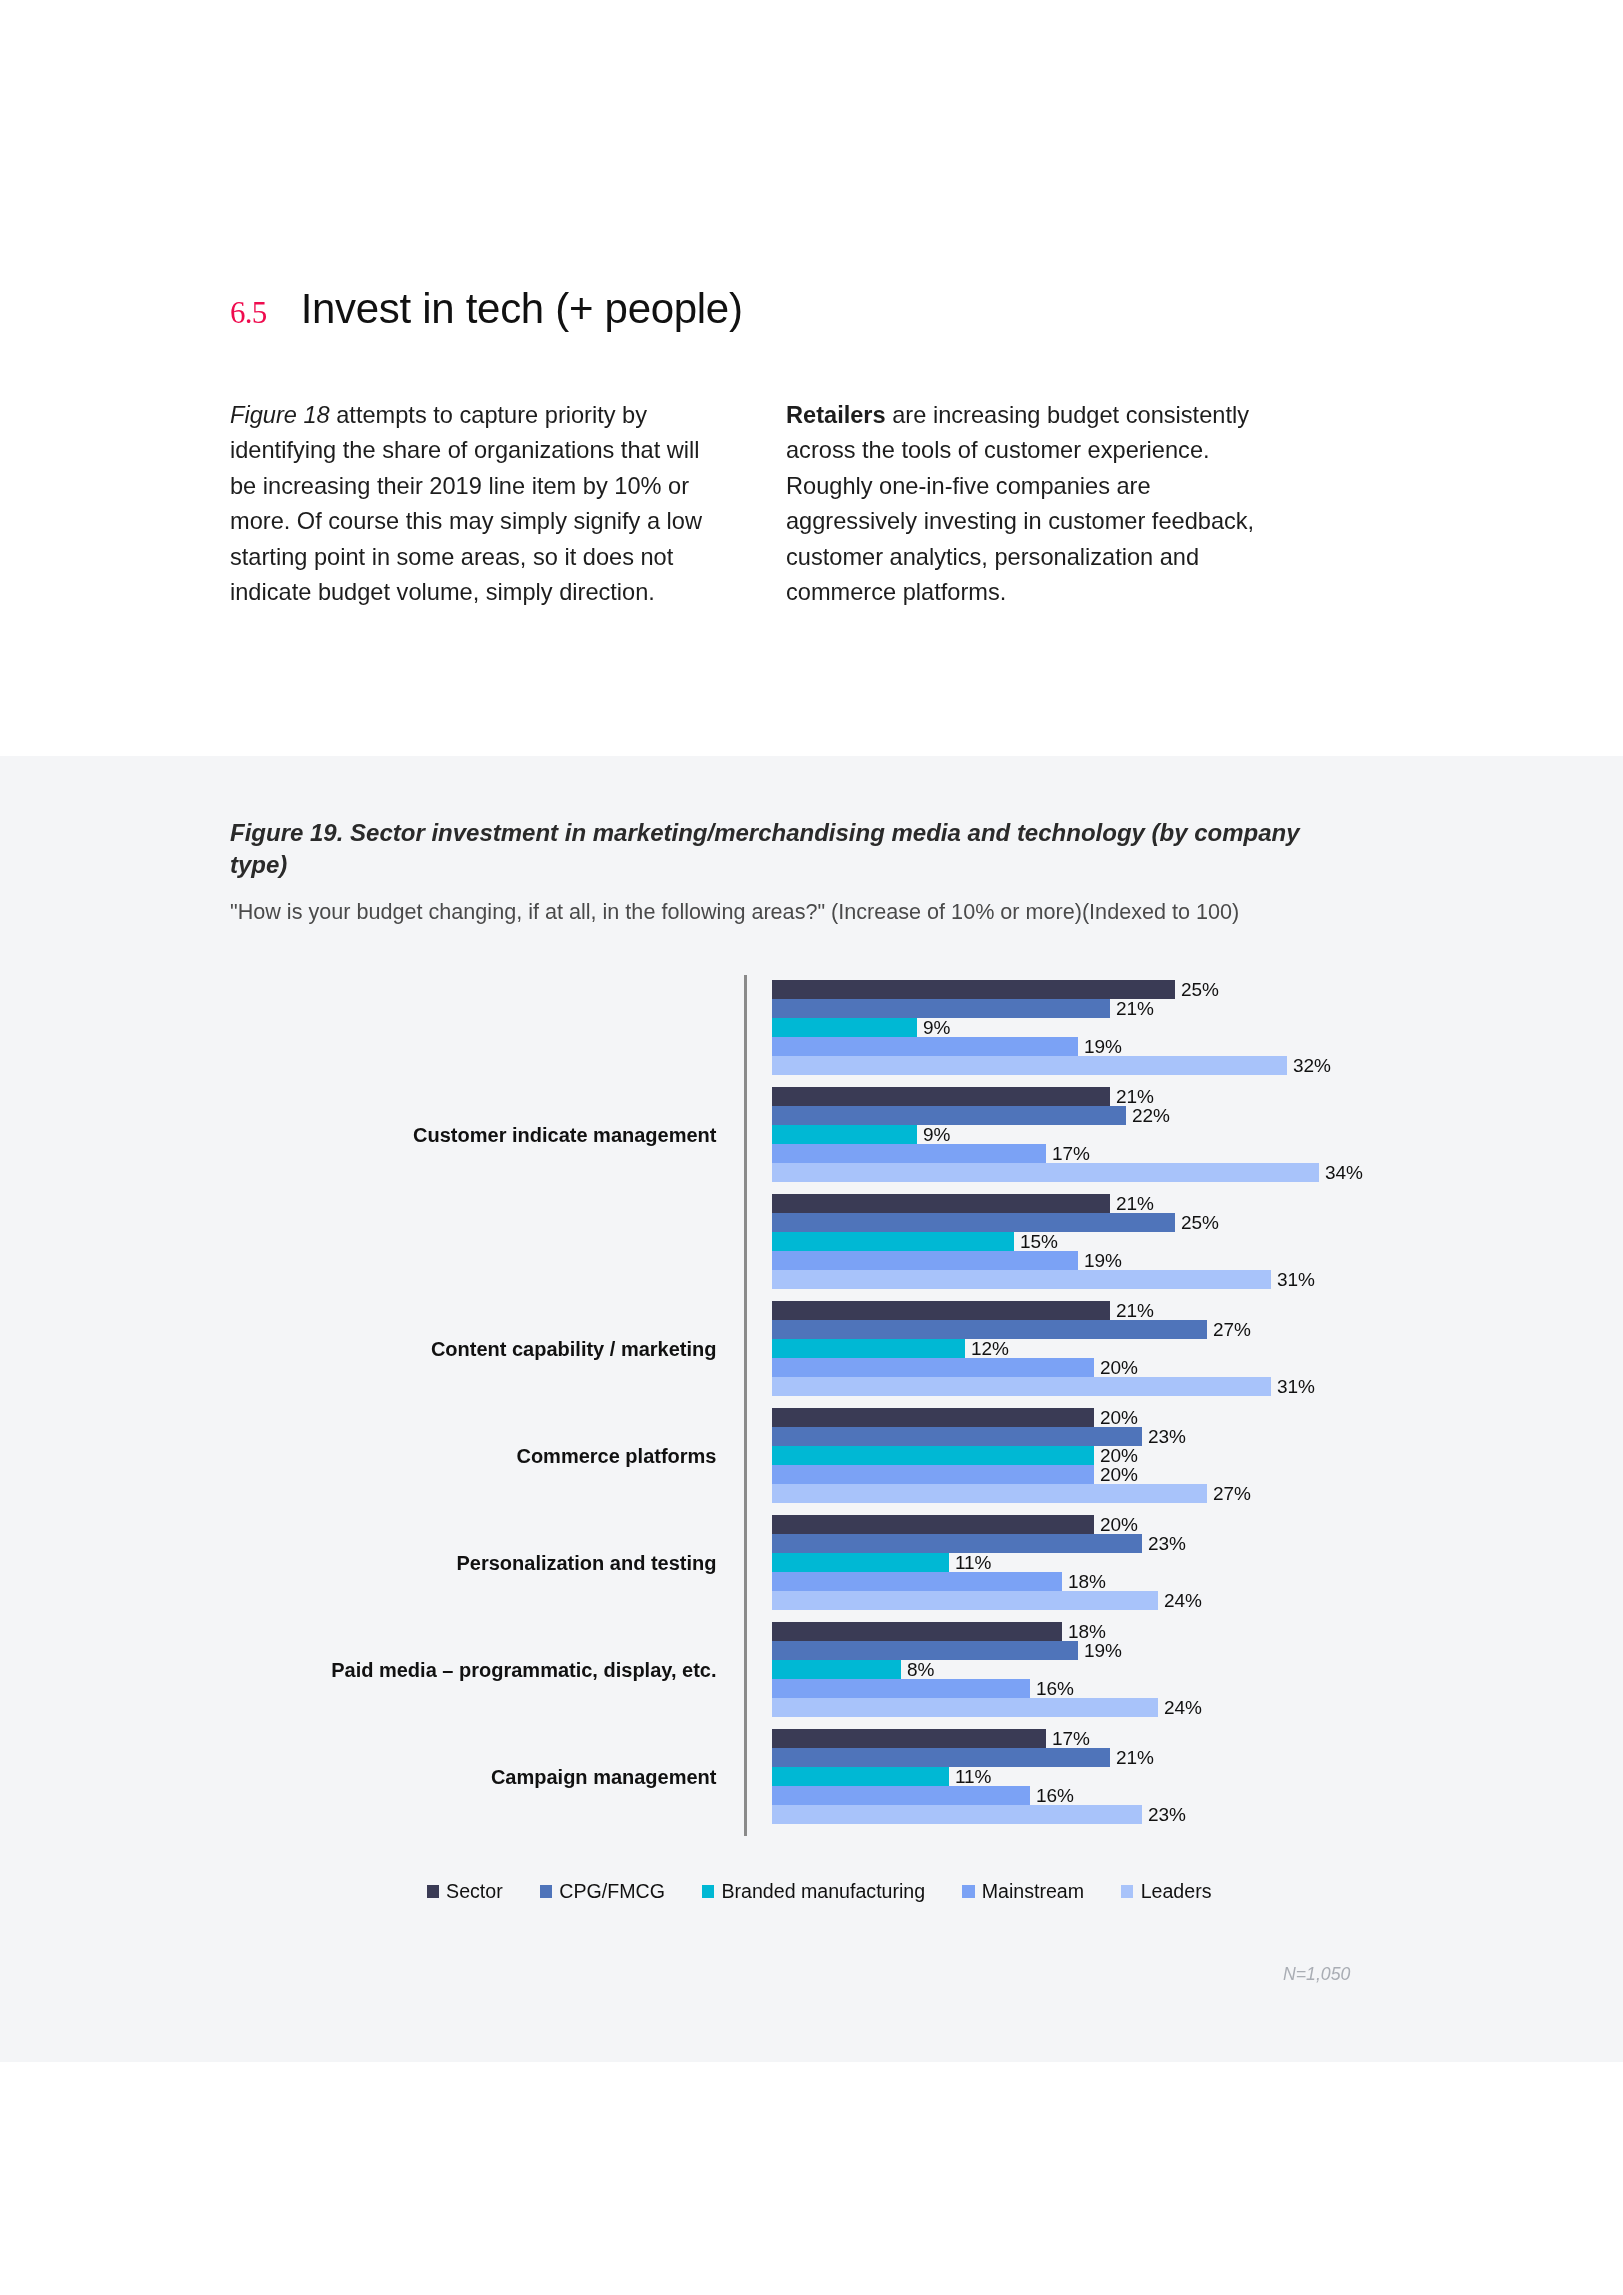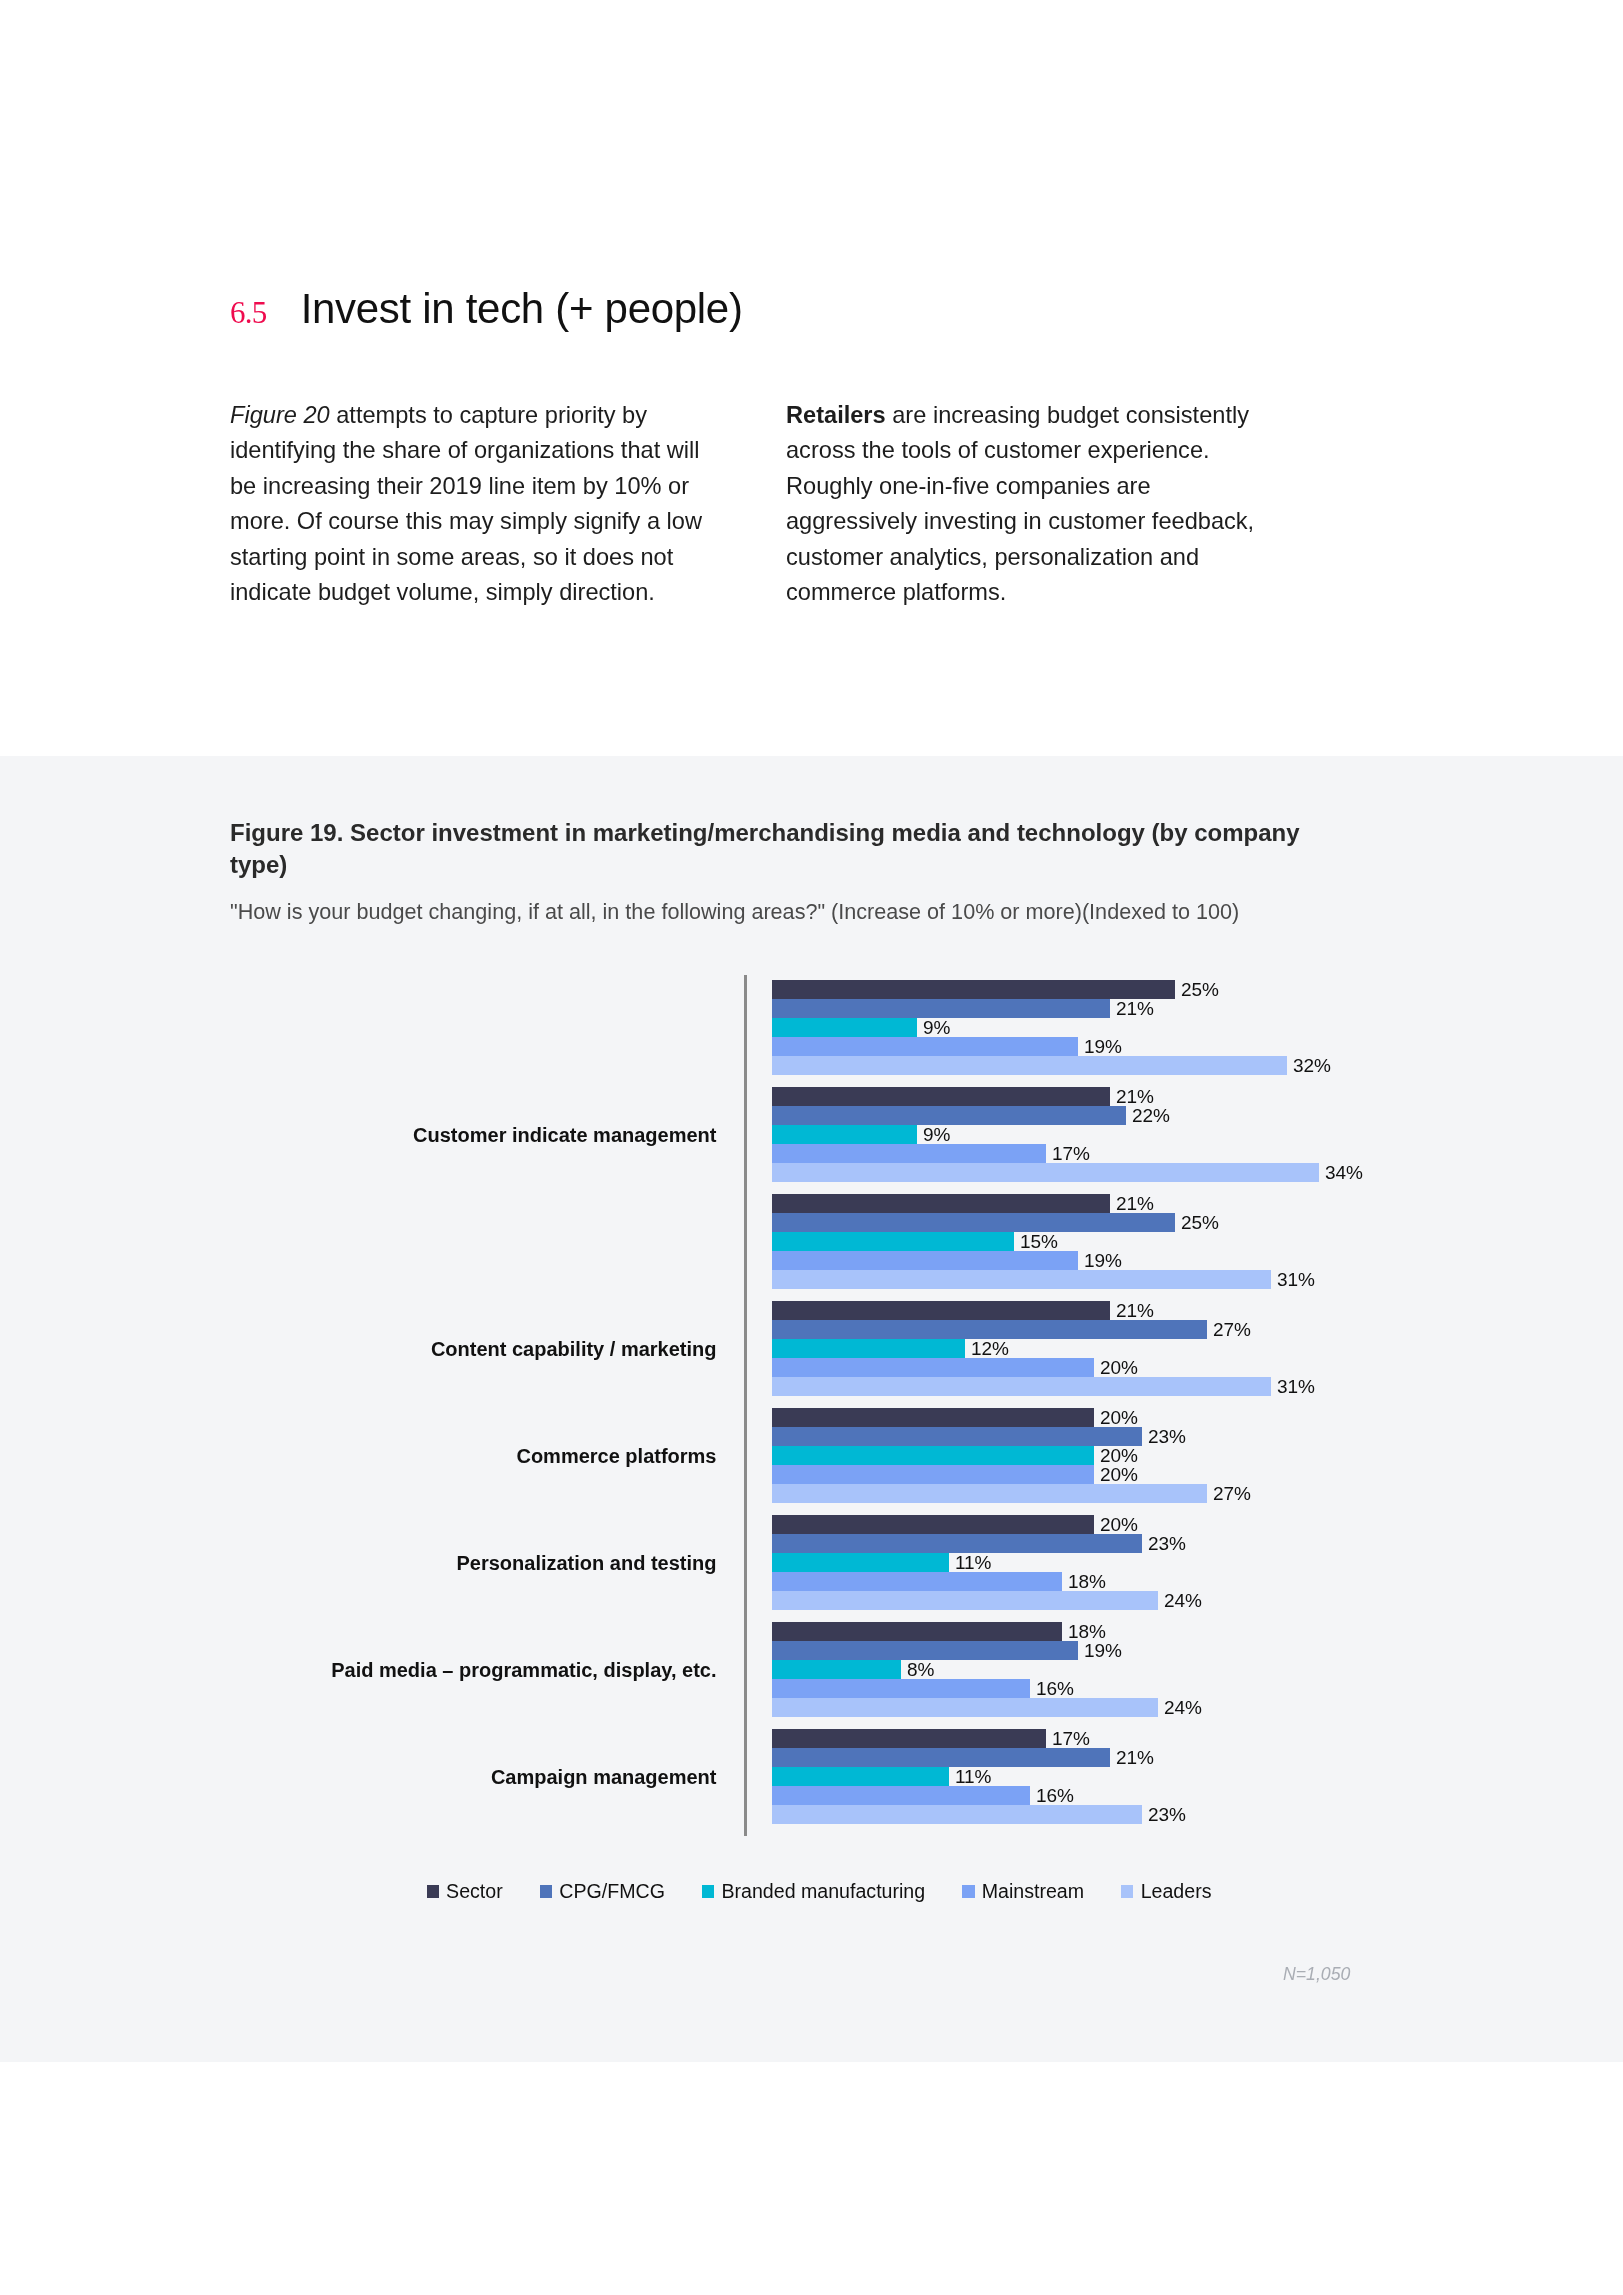--- a/index.html
+++ b/index.html
@@ -35,21 +35,21 @@
   .intro-col em{font-style:italic;}
   .intro-col b{font-weight:700;}
 
   
   .figure-band{
     position:absolute;left:0;top:756px;width:1623px;height:1306px;
     background:#f4f5f7;
   }
   .fig-title{
     position:absolute;left:230px;top:817px;width:1073px;
-    font-size:24px;font-weight:700;line-height:1.35;color:#2a2a2a;
+    font-size:24px;font-weight:700;line-height:1.35;color:#2a2a2a;font-style:italic;
   }
   .fig-sub{
     position:absolute;left:230px;top:898px;width:1244px;
     font-size:21.6px;color:#4a4a4a;line-height:1.3;
   }
 
   
   .chart{
     position:absolute;left:230px;top:975px;
     width:1178px;height:864px;
@@ -98,21 +98,21 @@
 
 <div class="page">
 
   <div class="section-head">
     <div class="section-num">6.5</div>
     <div class="section-title">Invest in tech (+ people)</div>
   </div>
 
   <div class="intro">
     <div class="intro-col">
-      <em>Figure 20</em><span> attempts to capture priority by identifying the share of organizations that will be increasing their 2019 line item by 10% or more. Of course this may simply signify a low starting point in some areas, so it does not indicate budget volume, simply direction.</span>
+      <em>Figure 18</em><span> attempts to capture priority by identifying the share of organizations that will be increasing their 2019 line item by 10% or more. Of course this may simply signify a low starting point in some areas, so it does not indicate budget volume, simply direction.</span>
     </div>
     <div class="intro-col">
       <b>Retailers</b><span> are increasing budget consistently across the tools of customer experience. Roughly one-in-five companies are aggressively investing in customer feedback, customer analytics, personalization and commerce platforms.</span>
     </div>
   </div>
 
   <div class="figure-band"></div>
 
   <div class="fig-title">Figure 19. Sector investment in marketing/merchandising media and technology (by company type)</div>
   <div class="fig-sub">"How is your budget changing, if at all, in the following areas?" (Increase of 10% or more)(Indexed to 100)</div>

